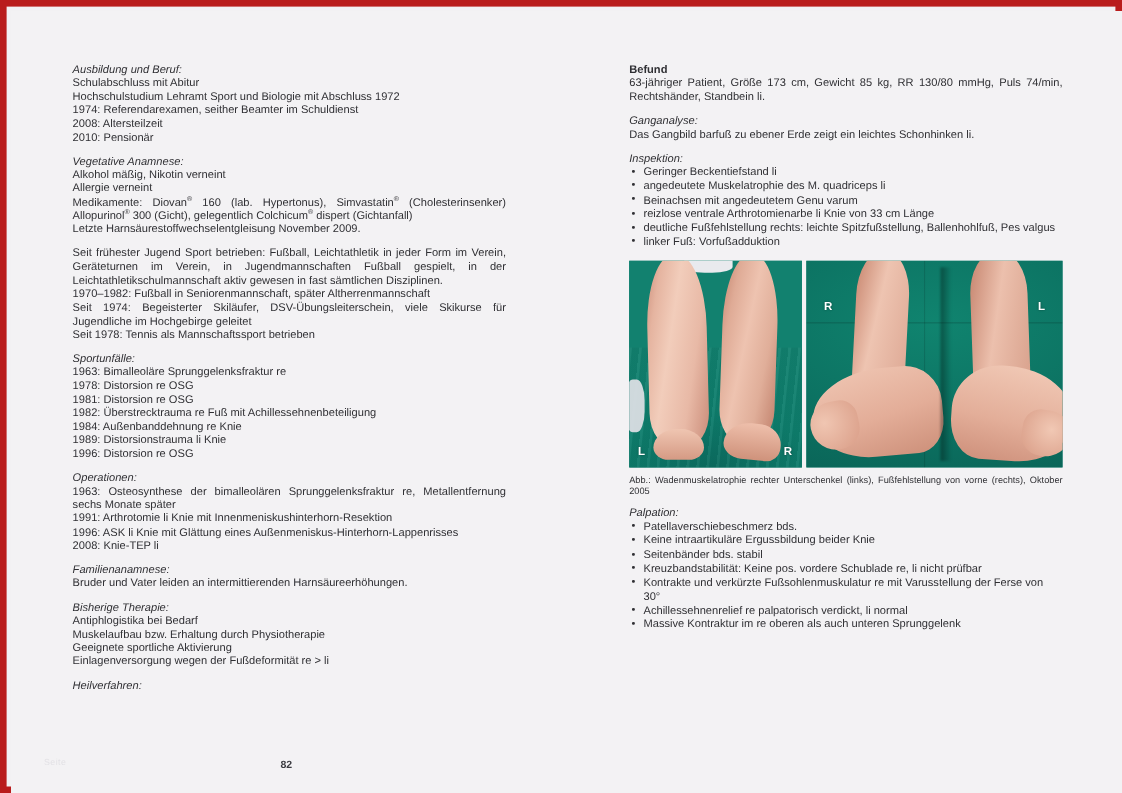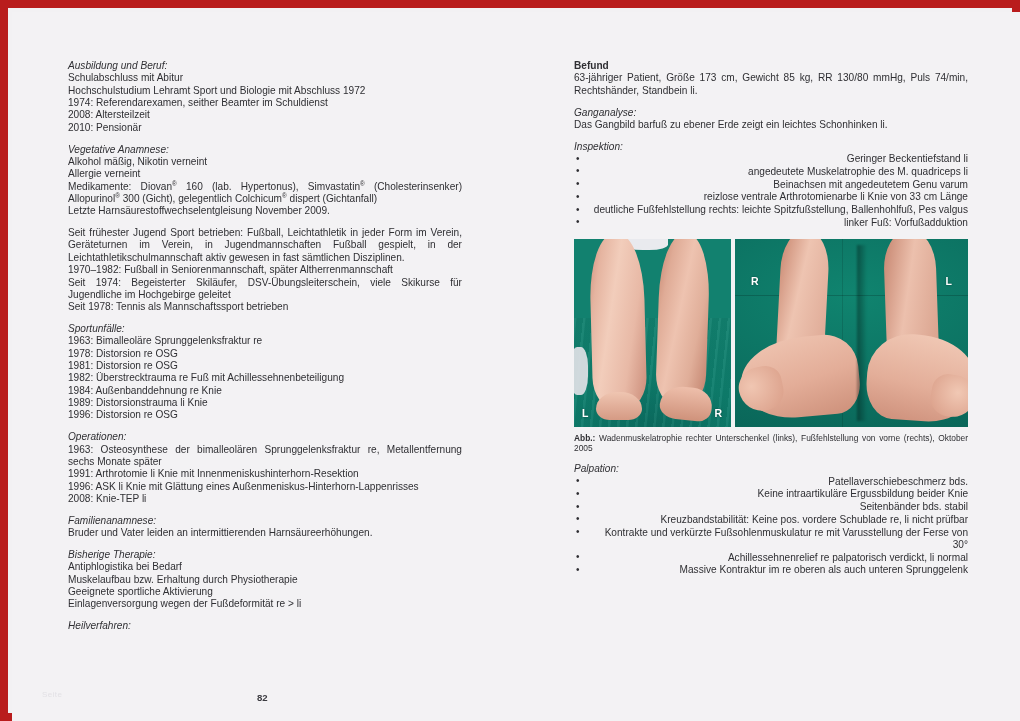--- a/index.html
+++ b/index.html
@@ -15,21 +15,21 @@
     overflow: hidden;
   }
 
   
   #scan-frame {
     position: absolute;
     left: 0; top: 0;
     width: 1020px;
     height: 721px;
     box-sizing: border-box;
-    border: 8px solid #b91c1c;
+    border: 6px solid #b91c1c;
     background: #f2f1f3;
   }
 
   
   #paper-spread {
     position: absolute;
     left: 4px; top: 4px;
     width: 1012px;
     height: 713px;
     background: #f3f2f4;
@@ -82,21 +82,20 @@
   }
   .gap {
     height: 9.5px;
   }
 
   
   ul.bullets {
     list-style: none;
     margin: 0;
     padding: 0;
-    text-align: right;
   }
   ul.bullets li {
     position: relative;
     padding-left: 13px;
     margin: 0 0 0.4px 0;
   }
   ul.bullets li::before {
     content: "\2022";
     position: absolute;
     left: 2px;
@@ -270,21 +269,21 @@
   }
 
   .fig-caption {
     width: 394px;
     font-size: 8.4px;
     line-height: 10.4px;
     color: #2f2f33;
     margin-top: 6px;
     text-align: justify;
   }
-  .fig-caption b { font-weight: bold; }
+  .fig-caption b { font-weight: normal; }
 
   
   .folio {
     position: absolute;
     bottom: 22px;
     font-size: 9.6px;
     color: #3b3b40;
   }
   #folio-left  { left: 245px; font-weight: bold; }
 

